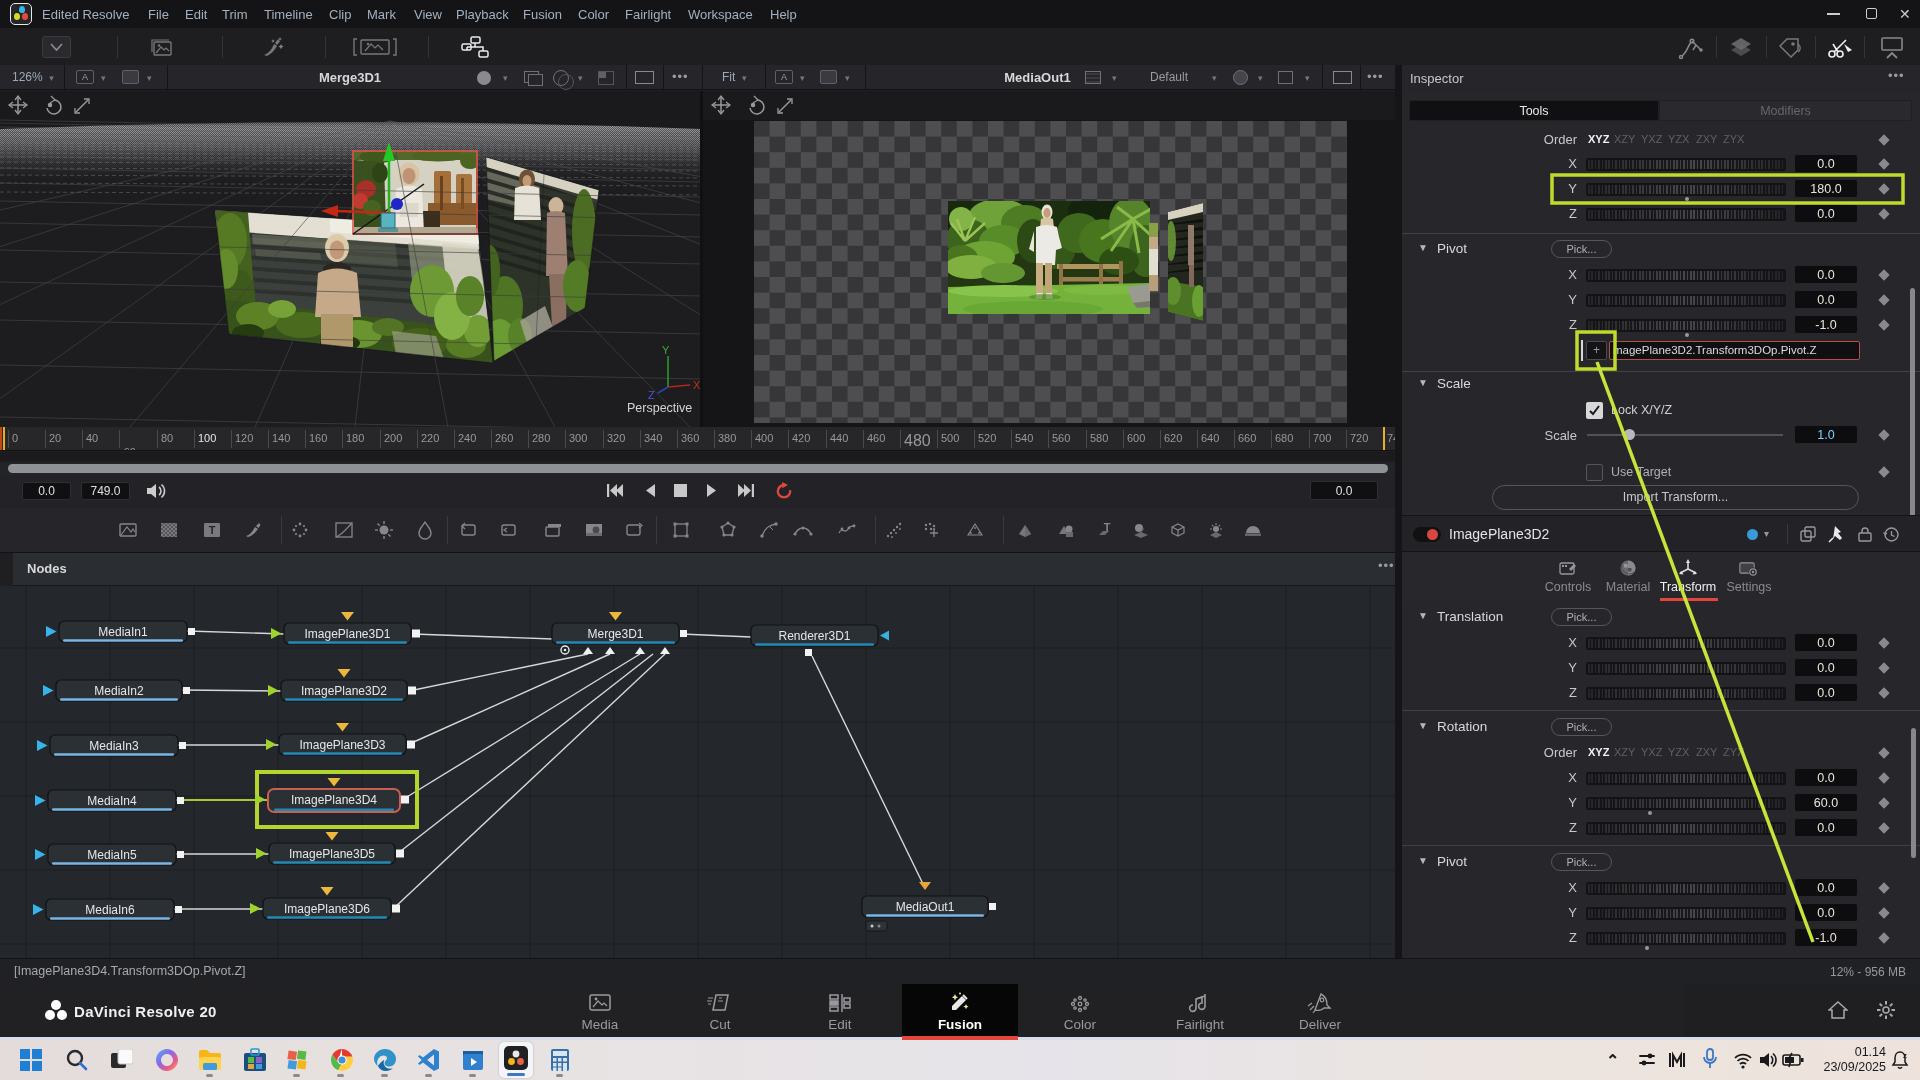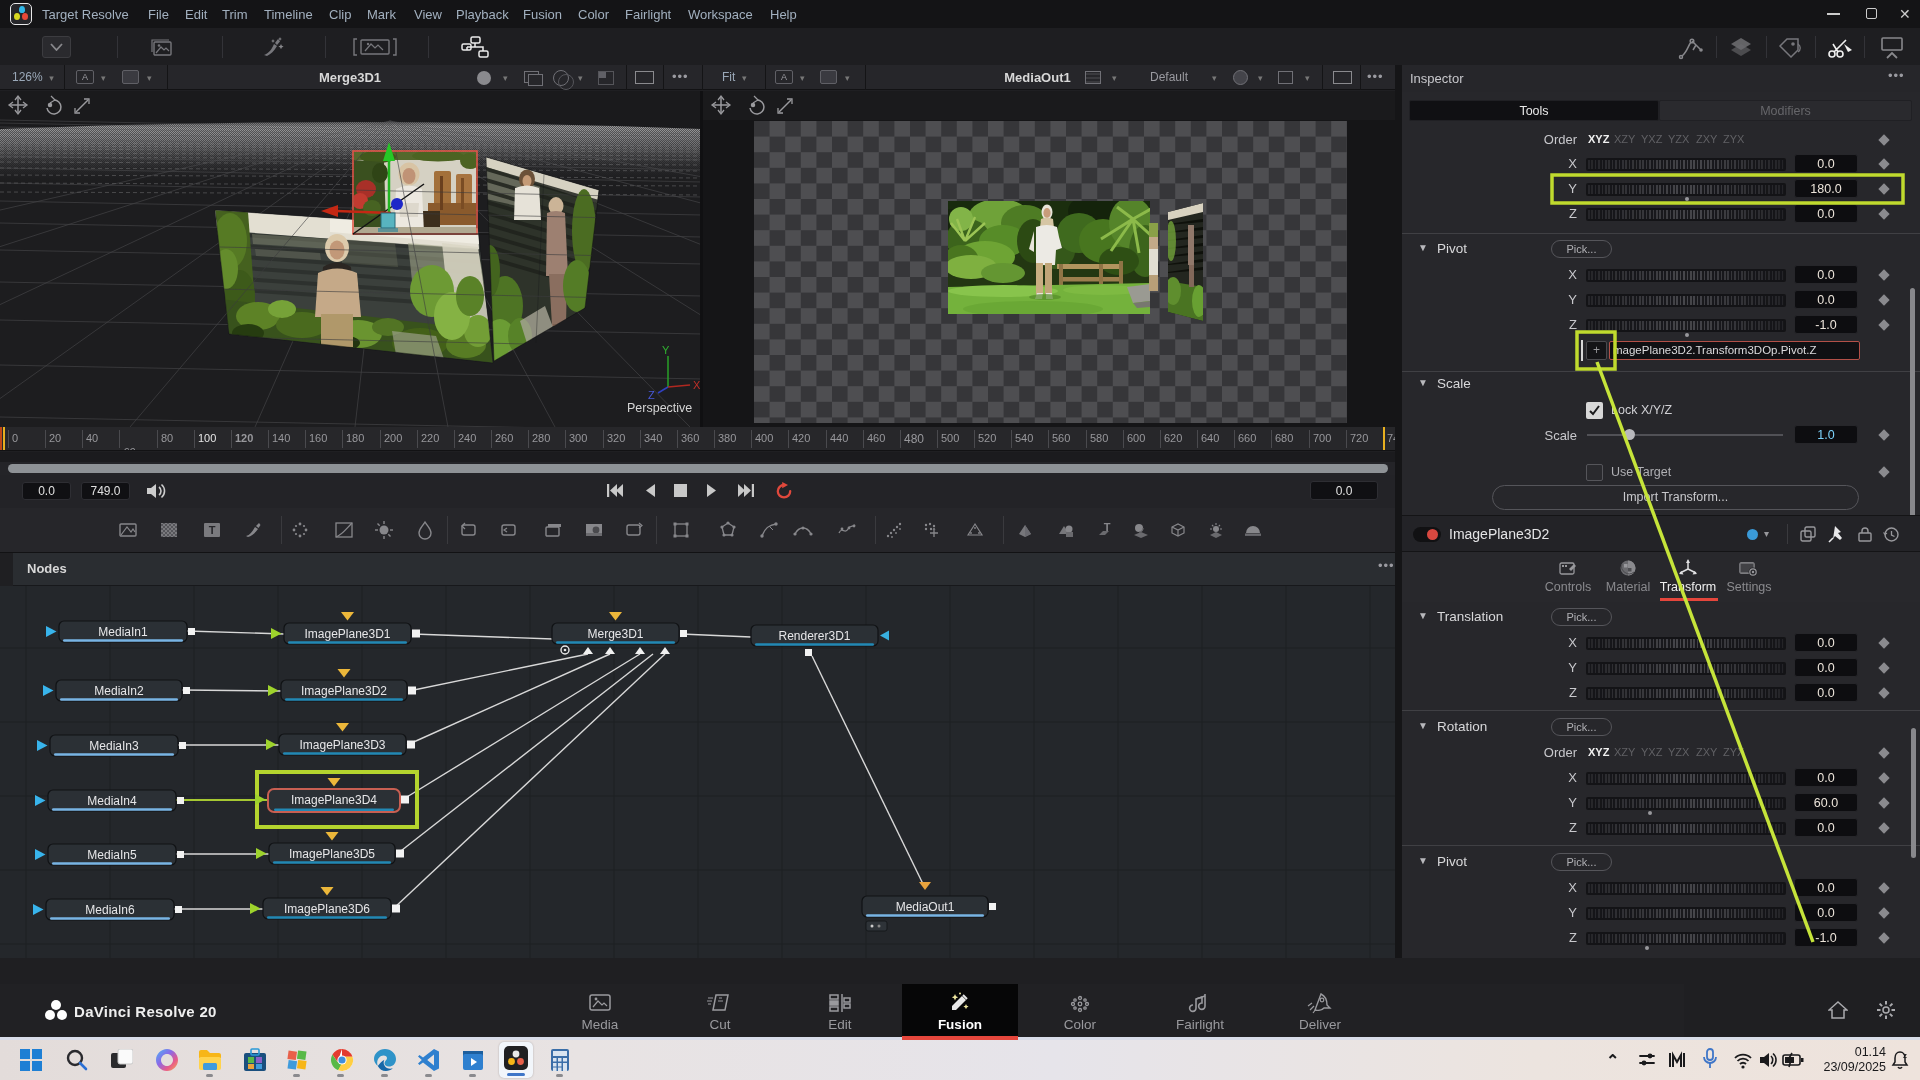--- a/index.html
+++ b/index.html
@@ -12,21 +12,21 @@
 </head>
 <body>
 <div id="root">
 
   <div class="abs" id="menubar" style="left:0;top:0;width:1920px;height:28px;background:#141416;">
     <div class="abs" style="left:10px;top:3px;width:22px;height:22px;border-radius:5px;background:#26262a;border:1.5px solid #e8e8e8;">
       <div class="abs" style="left:8px;top:2px;width:6px;height:7px;border-radius:50% 50% 50% 50%/60% 60% 40% 40%;background:#30b8e8;"></div>
       <div class="abs" style="left:3px;top:9px;width:6px;height:7px;border-radius:50%;background:#d8d820;"></div>
       <div class="abs" style="left:11px;top:9px;width:6px;height:7px;border-radius:50%;background:#e84838;"></div>
     </div>
-    <div class="abs" style="left:42px;top:7px;font-size:13px;color:#a2b0bf;">Target Resolve</div>
+    <div class="abs" style="left:42px;top:7px;font-size:13px;color:#a2b0bf;">Edited Resolve</div>
       <div class="abs" style="left:148px;top:7px;font-size:13px;color:#a2b0bf;">File</div>
       <div class="abs" style="left:185px;top:7px;font-size:13px;color:#a2b0bf;">Edit</div>
       <div class="abs" style="left:222px;top:7px;font-size:13px;color:#a2b0bf;">Trim</div>
       <div class="abs" style="left:264px;top:7px;font-size:13px;color:#a2b0bf;">Timeline</div>
       <div class="abs" style="left:329px;top:7px;font-size:13px;color:#a2b0bf;">Clip</div>
       <div class="abs" style="left:367px;top:7px;font-size:13px;color:#a2b0bf;">Mark</div>
       <div class="abs" style="left:414px;top:7px;font-size:13px;color:#a2b0bf;">View</div>
       <div class="abs" style="left:456px;top:7px;font-size:13px;color:#a2b0bf;">Playback</div>
       <div class="abs" style="left:523px;top:7px;font-size:13px;color:#a2b0bf;">Fusion</div>
       <div class="abs" style="left:578px;top:7px;font-size:13px;color:#a2b0bf;">Color</div>
@@ -464,21 +464,21 @@
     <div class="abs" style="left:49px;top:5px;font-size:11px;color:#98989c;">20</div>
     <div class="abs" style="left:82px;top:3px;width:1px;height:18px;background:#4a4a4e;"></div>
     <div class="abs" style="left:86px;top:5px;font-size:11px;color:#98989c;">40</div>
     <div class="abs" style="left:119px;top:3px;width:1px;height:18px;background:#4a4a4e;"></div>
     <div class="abs" style="left:123px;top:19px;font-size:11px;color:#98989c;font-style:italic;">60</div>
     <div class="abs" style="left:157px;top:3px;width:1px;height:18px;background:#4a4a4e;"></div>
     <div class="abs" style="left:161px;top:5px;font-size:11px;color:#98989c;">80</div>
     <div class="abs" style="left:194px;top:3px;width:1px;height:18px;background:#4a4a4e;"></div>
     <div class="abs" style="left:198px;top:5px;font-size:11px;color:#e6e6e6;">100</div>
     <div class="abs" style="left:231px;top:3px;width:1px;height:18px;background:#4a4a4e;"></div>
-    <div class="abs" style="left:235px;top:5px;font-size:11px;color:#98989c;font-weight:bold;">120</div>
+    <div class="abs" style="left:235px;top:5px;font-size:11px;color:#98989c;">120</div>
     <div class="abs" style="left:268px;top:3px;width:1px;height:18px;background:#4a4a4e;"></div>
     <div class="abs" style="left:272px;top:5px;font-size:11px;color:#98989c;">140</div>
     <div class="abs" style="left:305px;top:3px;width:1px;height:18px;background:#4a4a4e;"></div>
     <div class="abs" style="left:309px;top:5px;font-size:11px;color:#98989c;">160</div>
     <div class="abs" style="left:342px;top:3px;width:1px;height:18px;background:#4a4a4e;"></div>
     <div class="abs" style="left:346px;top:5px;font-size:11px;color:#98989c;">180</div>
     <div class="abs" style="left:380px;top:3px;width:1px;height:18px;background:#4a4a4e;"></div>
     <div class="abs" style="left:384px;top:5px;font-size:11px;color:#98989c;">200</div>
     <div class="abs" style="left:417px;top:3px;width:1px;height:18px;background:#4a4a4e;"></div>
     <div class="abs" style="left:421px;top:5px;font-size:11px;color:#98989c;">220</div>
@@ -500,21 +500,21 @@
     <div class="abs" style="left:718px;top:5px;font-size:11px;color:#98989c;">380</div>
     <div class="abs" style="left:751px;top:3px;width:1px;height:18px;background:#4a4a4e;"></div>
     <div class="abs" style="left:755px;top:5px;font-size:11px;color:#98989c;">400</div>
     <div class="abs" style="left:788px;top:3px;width:1px;height:18px;background:#4a4a4e;"></div>
     <div class="abs" style="left:792px;top:5px;font-size:11px;color:#98989c;">420</div>
     <div class="abs" style="left:826px;top:3px;width:1px;height:18px;background:#4a4a4e;"></div>
     <div class="abs" style="left:830px;top:5px;font-size:11px;color:#98989c;">440</div>
     <div class="abs" style="left:863px;top:3px;width:1px;height:18px;background:#4a4a4e;"></div>
     <div class="abs" style="left:867px;top:5px;font-size:11px;color:#98989c;">460</div>
     <div class="abs" style="left:900px;top:3px;width:1px;height:18px;background:#4a4a4e;"></div>
-    <div class="abs" style="left:904px;top:5px;font-size:12px;color:#98989c;">480</div>
+    <div class="abs" style="left:904px;top:5px;font-size:16px;color:#98989c;">480</div>
     <div class="abs" style="left:937px;top:3px;width:1px;height:18px;background:#4a4a4e;"></div>
     <div class="abs" style="left:941px;top:5px;font-size:11px;color:#98989c;">500</div>
     <div class="abs" style="left:974px;top:3px;width:1px;height:18px;background:#4a4a4e;"></div>
     <div class="abs" style="left:978px;top:5px;font-size:11px;color:#98989c;">520</div>
     <div class="abs" style="left:1011px;top:3px;width:1px;height:18px;background:#4a4a4e;"></div>
     <div class="abs" style="left:1015px;top:5px;font-size:11px;color:#98989c;">540</div>
     <div class="abs" style="left:1048px;top:3px;width:1px;height:18px;background:#4a4a4e;"></div>
     <div class="abs" style="left:1052px;top:5px;font-size:11px;color:#98989c;">560</div>
     <div class="abs" style="left:1086px;top:3px;width:1px;height:18px;background:#4a4a4e;"></div>
     <div class="abs" style="left:1090px;top:5px;font-size:11px;color:#98989c;">580</div>
@@ -904,20 +904,24 @@
       <rect x="866" y="328.2" width="118" height="2.6" rx="1.3" fill="#78b4e4"></rect>
       <text x="925.0" y="324.5" font-size="12" fill="#e6e6e8" text-anchor="middle" font-family="Liberation Sans, sans-serif">MediaOut1</text>
       <rect x="989" y="317.0" width="7" height="7" fill="#f2f2f2"></rect>
       <path d="M919 296 L931 296 L925 304 Z" fill="#e8a33d"></path>
       <rect x="866" y="335" width="21" height="10" rx="2" fill="#2e3338" stroke="#15181b"></rect>
       <circle cx="872" cy="340" r="1.5" fill="#cccccc"></circle>
         <circle cx="879" cy="340" r="1.5" fill="#888888"></circle>
       </svg>
   </div>
 
+  <div class="abs" style="left:0;top:958px;width:1920px;height:26px;background:#202124;border-top:1px solid #131316;">
+    <div class="abs" style="left:14px;top:5px;font-size:12.5px;color:#a8a8ac;">[ImagePlane3D4.Transform3DOp.Pivot.Z]</div>
+    <div class="abs" style="left:1830px;top:6px;font-size:12px;color:#98989c;">12% - 956 MB</div>
+  </div>
 
   <div class="abs" style="left:1395px;top:65px;width:7px;height:893px;background:#151517;"></div>
   <div class="abs" id="inspector" style="left:1402px;top:65px;width:518px;height:893px;background:#27272b;">
   <div class="abs" style="left:0;top:0;width:518px;height:27px;background:#26262a;">
         <div class="abs" style="left:8px;top:6px;font-size:13px;color:#c8c8cc;">Inspector</div>
         <div class="abs" style="left:486px;top:3px;color:#9a9aa0;font-size:13px;letter-spacing:1px;">•••</div>
       </div>
   <div class="abs" style="left:7px;top:35px;width:250px;height:21px;background:#101013;border:1px solid #202024;border-radius:2px;color:#e8e8e8;font-size:12.5px;text-align:center;line-height:20px;">Tools</div>
   <div class="abs" style="left:257px;top:35px;width:253px;height:21px;background:#2a2a2e;border:1px solid #202024;border-radius:2px;color:#66666a;font-size:12.5px;text-align:center;line-height:20px;">Modifiers</div>
   <div class="abs" style="left:98px;top:67px;width:77px;text-align:right;font-size:13px;color:#c8c8cc;">Order</div>

